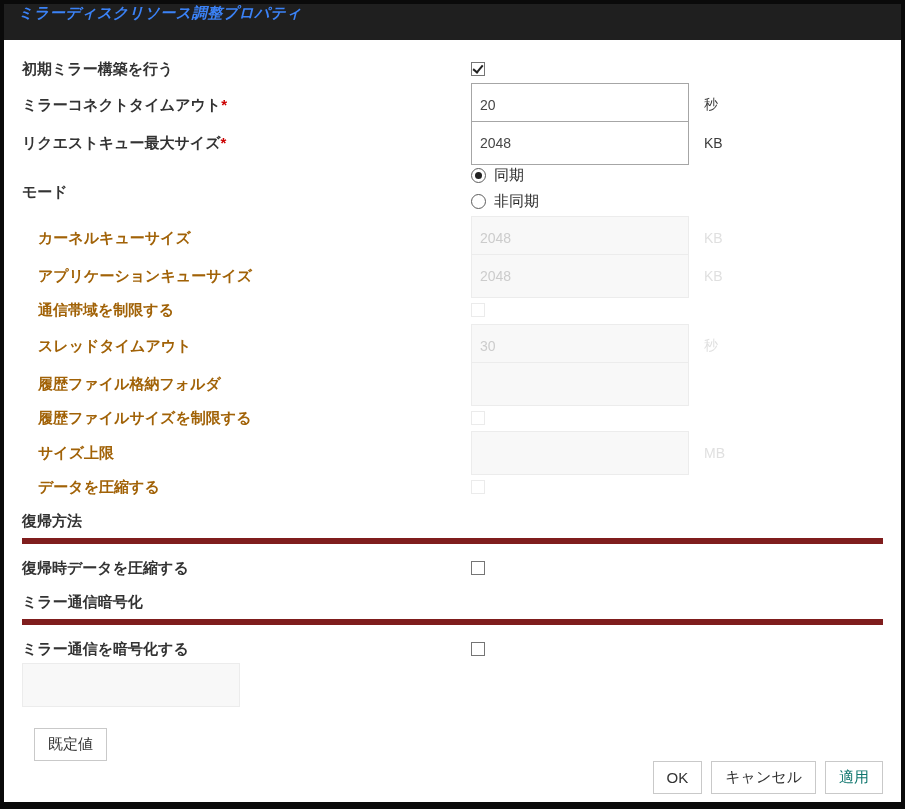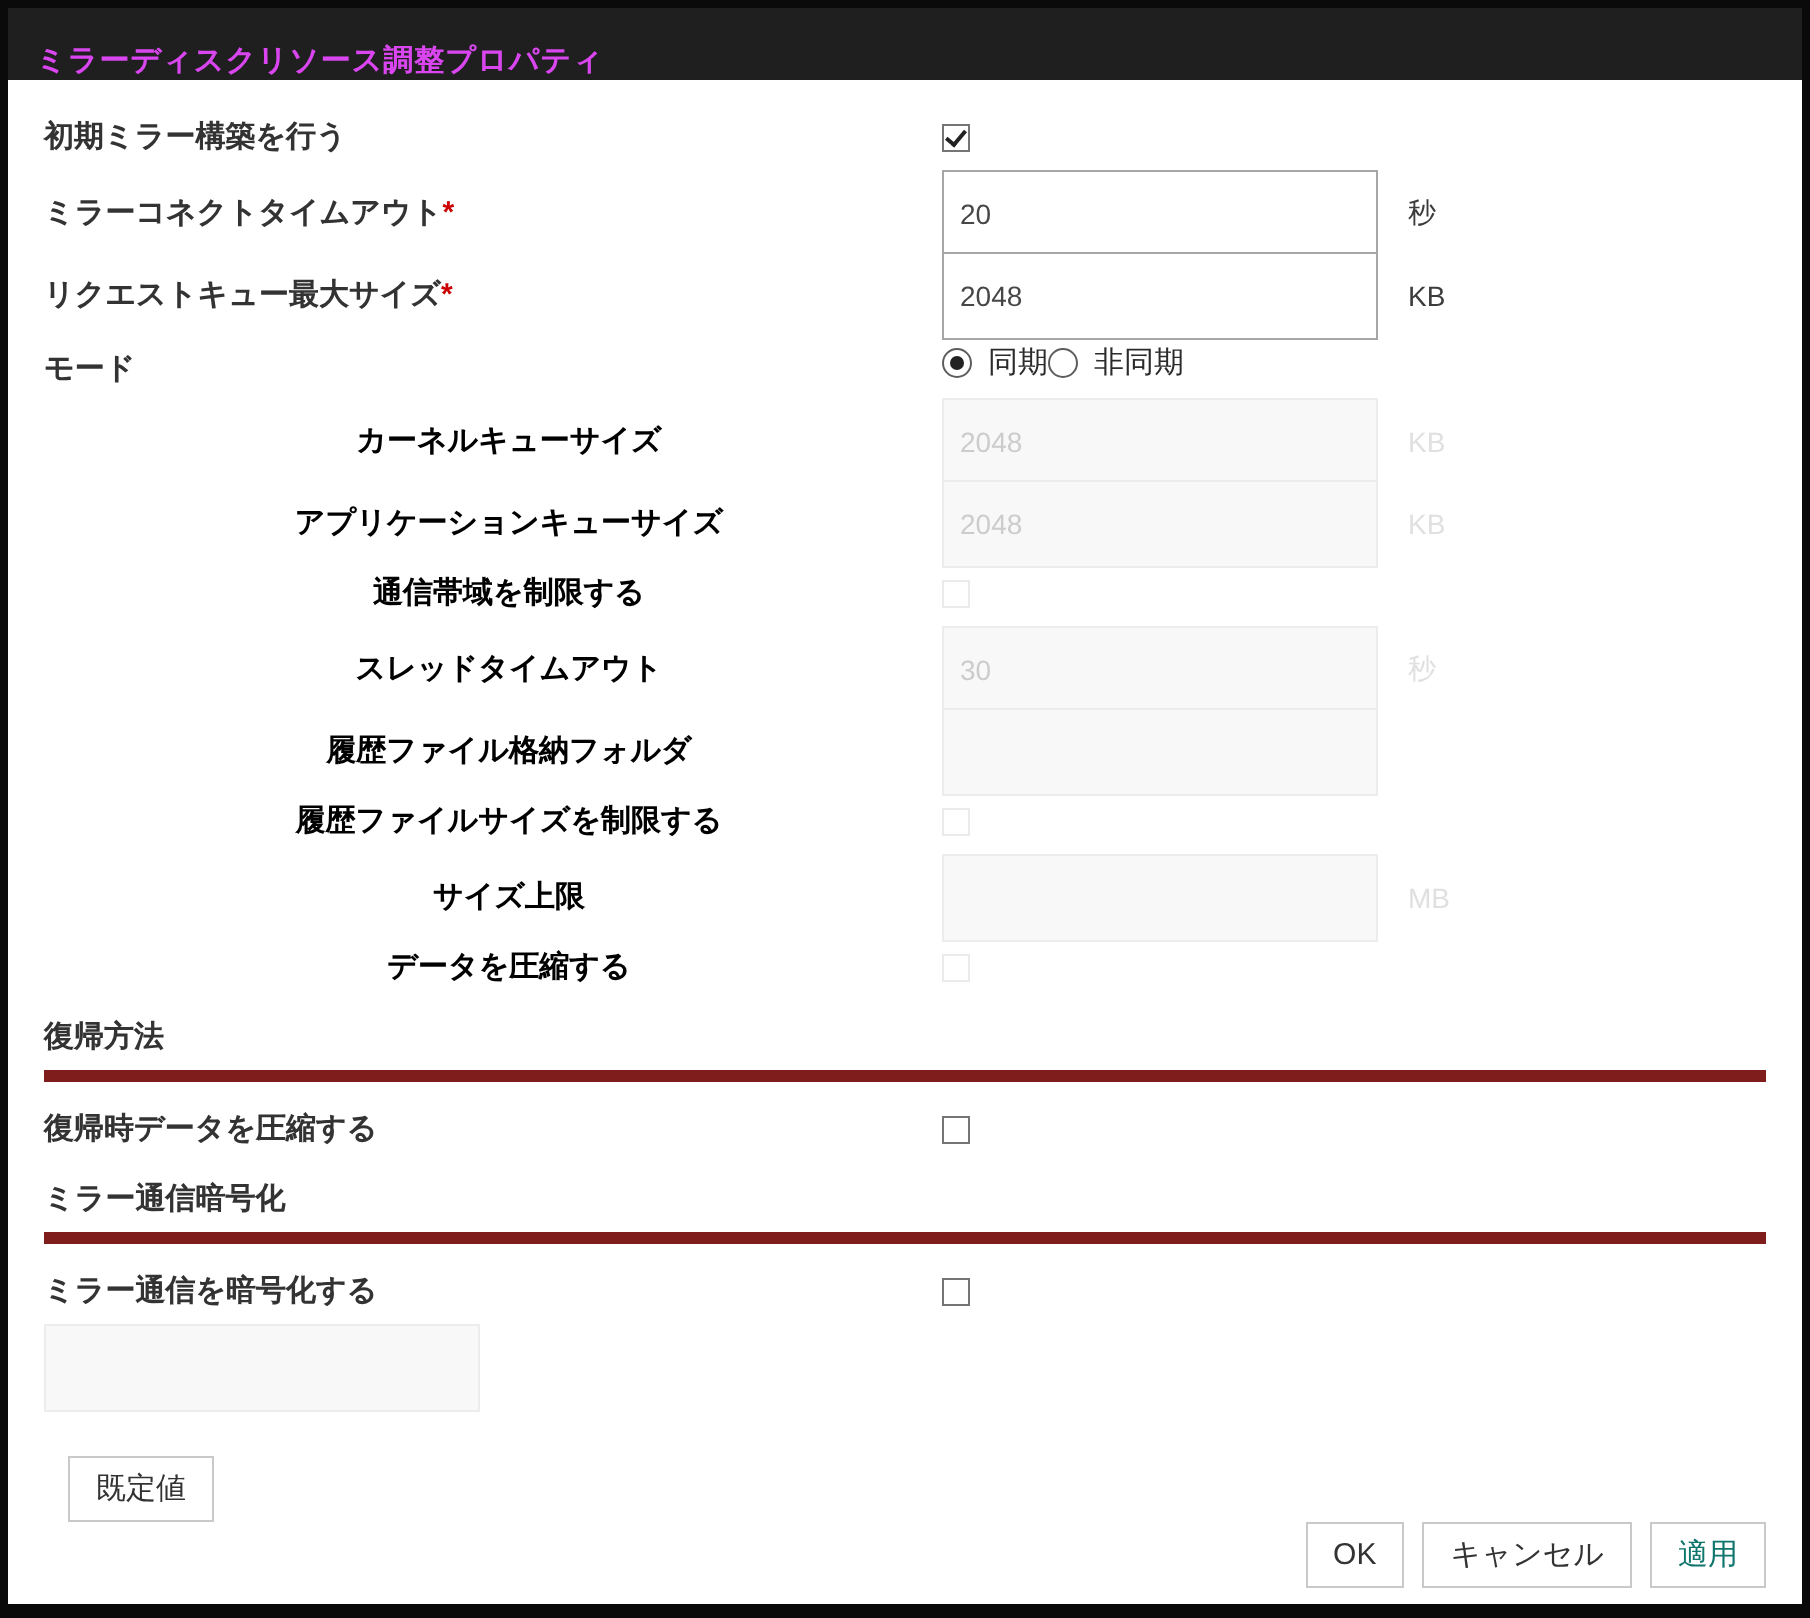--- a/index.html
+++ b/index.html
@@ -7,39 +7,40 @@
   body { font-family:"Liberation Sans","DejaVu Sans",sans-serif; }
 
   .dialog {
     width:905px; height:809px;
     border:4px solid #0a0a0a; border-bottom-width:7px;
     background:#fff;
     display:flex; flex-direction:column;
   }
   .titlebar {
     height:36px; flex:0 0 36px;
-    background:#1f1f1f; color:#d946ef;
-    display:flex; align-items:flex-end;
+    background:#1f1f1f; color:#3b82f6;
+    display:flex; align-items:flex-start;
     padding:0 14px;
     font-size:15px; font-weight:600;
     letter-spacing:0.5px;
+    font-style:italic;
   }
   .body {
     flex:1; display:flex; flex-direction:column;
     padding:18px 18px 0 18px; overflow:hidden;
   }
 
   .row { display:flex; align-items:center; }
   .row.cb  { min-height:22px; margin-bottom:10px; }
   .row.in  { min-height:28px; margin-bottom:8px; }
   .row.rad { align-items:center; margin-bottom:6px; }
 
   .lbl { flex:0 0 449px; font-size:15px; font-weight:600; color:#333; line-height:20px; }
   .lbl .req { color:#c00; font-weight:700; }
-  .lbl.dis { color:#000000;text-align:center; }
+  .lbl.dis { color:#a16207; }
   .lbl.ind { padding-left:16px; }
 
   .ctl { display:flex; align-items:center; }
 
   .tin {
     width:218px; height:44px;
     border:1px solid #a6a6a6; background:#fff;
     padding:0 8px; font-size:14px; color:#474747;
     font-family:inherit; outline:none;
   }
@@ -54,21 +55,21 @@
     display:inline-block; position:relative;
   }
   .cbx.checked::after {
     content:""; position:absolute; left:3px; top:0px;
     width:4px; height:8px;
     border:solid #222; border-width:0 2px 2px 0;
     transform:rotate(40deg);
   }
   .cbx.dis { border-color:#ebebeb; }
 
-  .radio-group { display:flex; flex-direction:row; }
+  .radio-group { display:flex; flex-direction:column; }
   .radio-line { display:flex; align-items:center; margin-bottom:7px; }
   .rdo {
     width:15px; height:15px; flex:0 0 15px;
     border:1px solid #5d5d5d; border-radius:50%;
     background:#fff; display:inline-block; position:relative;
   }
   .rdo.selected::after {
     content:""; position:absolute; left:3px; top:3px;
     width:7px; height:7px; border-radius:50%; background:#222;
   }

